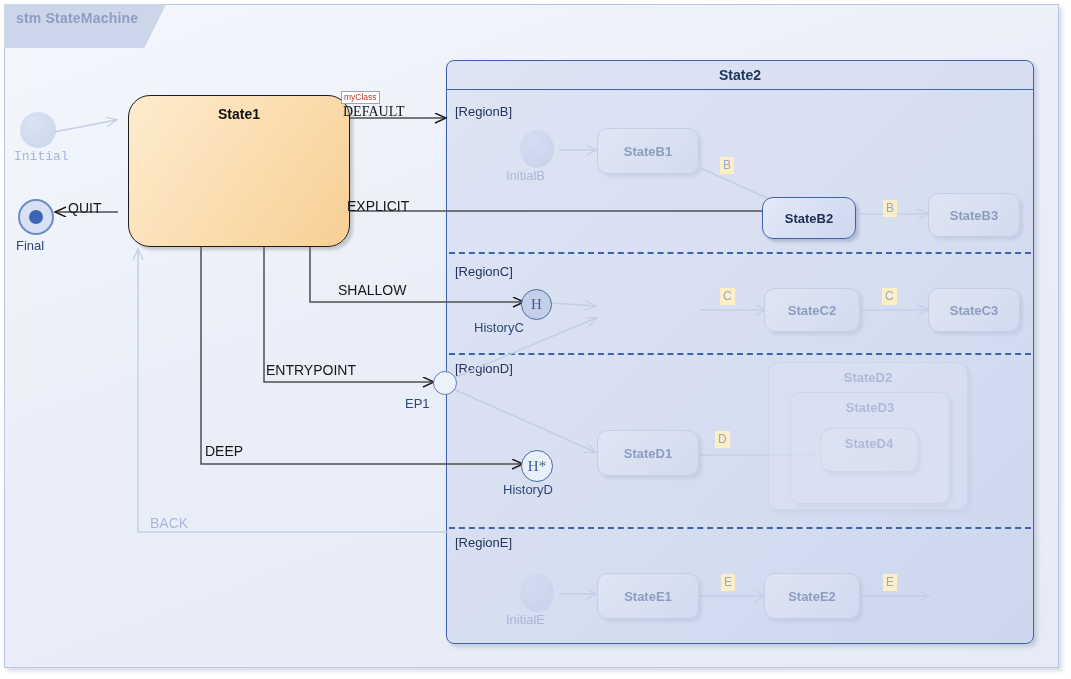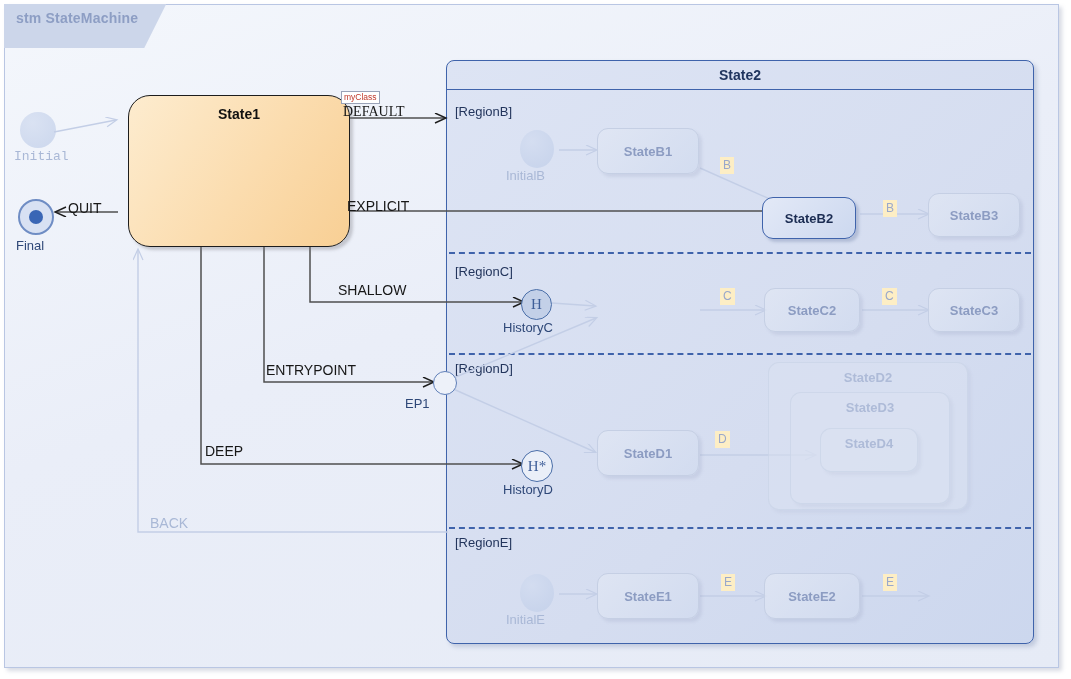--- a/index.html
+++ b/index.html
@@ -321,21 +321,21 @@
 
   <div class="substate active" style="left:762px; top:197px; width:94px; height:42px; z-index:4;">StateB2</div>
 
   <div class="evt-badge" style="left:883px; top:200px;">B</div>
 
   <div class="substate" style="left:928px; top:193px; width:92px; height:44px; z-index:4;">StateB3</div>
 
   <div class="node history-node" style="left:521px; top:289px; width:31px; height:31px; z-index:4;">
     <span>H</span>
   </div>
-  <div class="caption" style="left:503px; top:320px; z-index:4;">HistoryC</div>
+  <div class="caption" style="left:474px; top:320px; z-index:4;">HistoryC</div>
 
 
   <div class="evt-badge" style="left:720px; top:288px;">C</div>
 
   <div class="substate" style="left:764px; top:288px; width:96px; height:44px; z-index:4;">StateC2</div>
 
   <div class="evt-badge" style="left:882px; top:288px;">C</div>
 
   <div class="substate" style="left:928px; top:288px; width:92px; height:44px; z-index:4;">StateC3</div>
 

